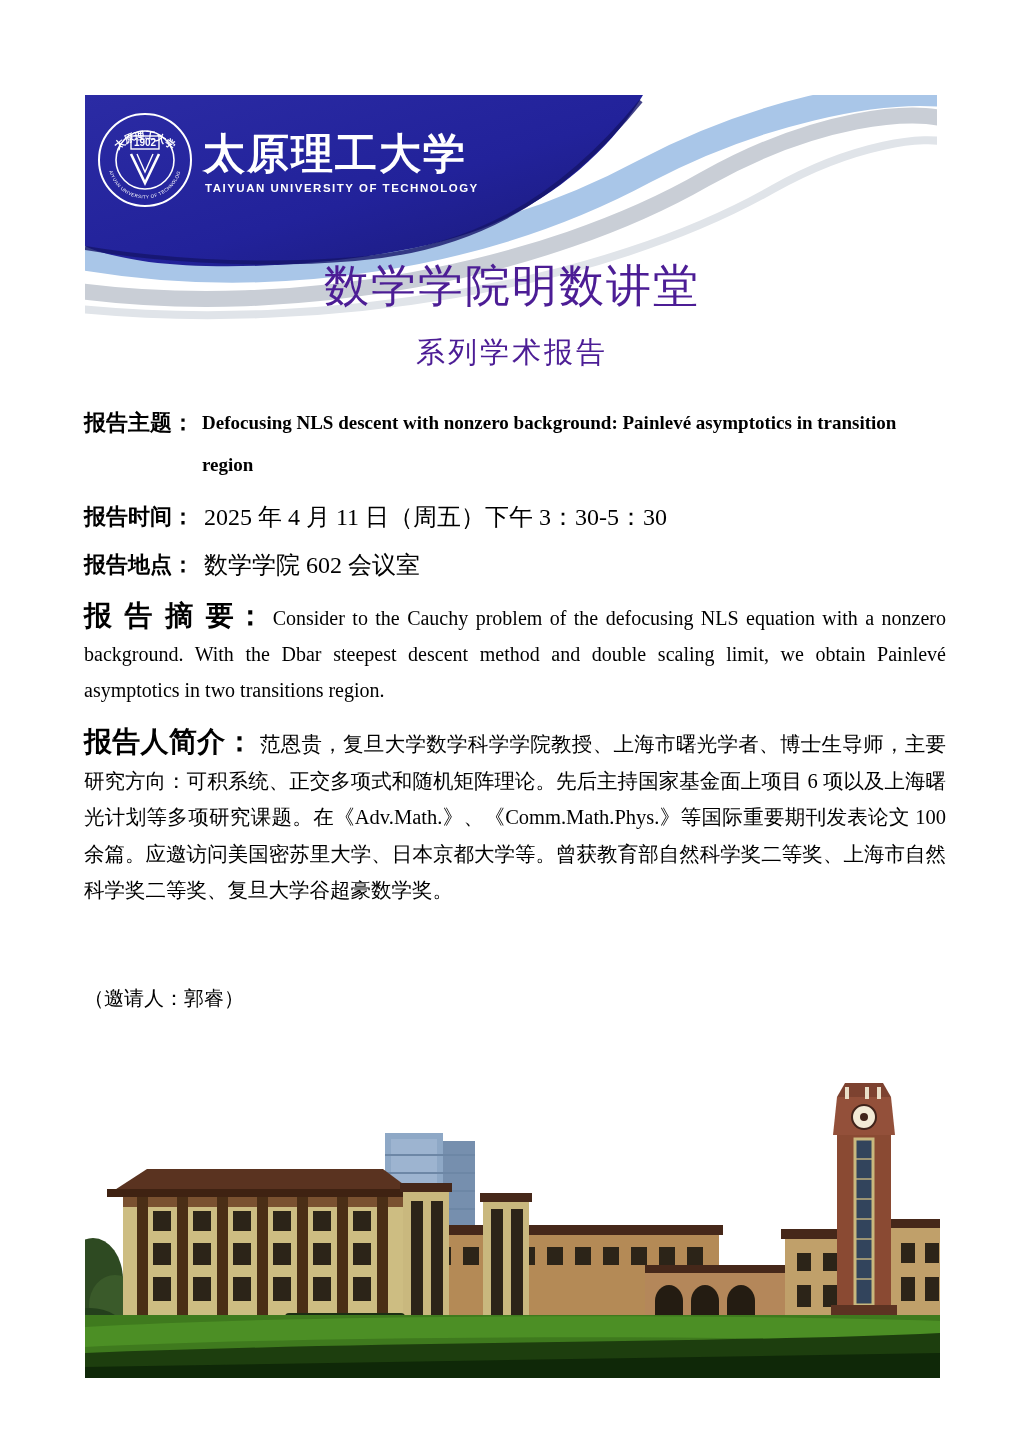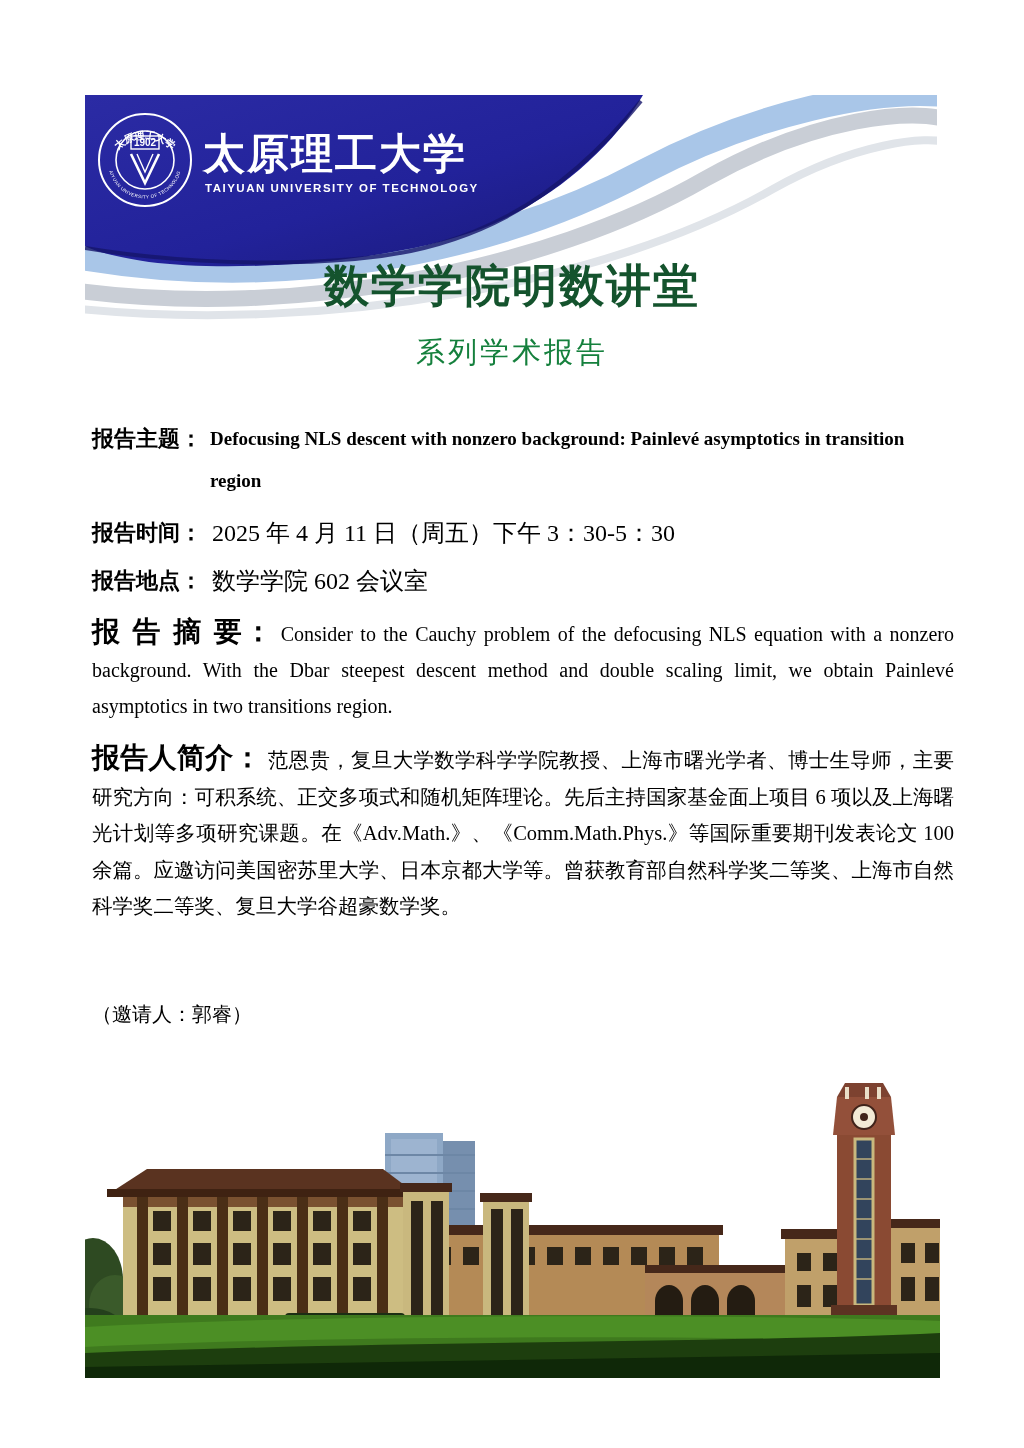--- a/index.html
+++ b/index.html
@@ -3,25 +3,25 @@
 <meta charset="utf-8">
 <style>
   html,body{margin:0;padding:0;background:#ffffff;}
   .page{position:relative;width:1024px;height:1448px;background:#fff;overflow:hidden;
         font-family:"Liberation Serif",serif;color:#000;}
   
   .banner{position:absolute;left:85px;top:95px;width:852px;height:226px;}
   .banner svg{position:absolute;left:0;top:0;}
   
   .main-title{position:absolute;left:0;top:256px;width:1024px;text-align:center;
-              font-size:45px;letter-spacing:2px;color:#14532d;font-weight:700;}
+              font-size:45px;letter-spacing:2px;color:#4c1d95;font-weight:400;}
   .sub-title{position:absolute;left:0;top:333px;width:1024px;text-align:center;
-             font-size:29px;letter-spacing:3px;color:#15803d;}
-  
-  .info{position:absolute;left:92px;top:402px;width:862px;margin-top:16px;}
+             font-size:29px;letter-spacing:3px;color:#4c1d95;}
+  
+  .info{position:absolute;left:84px;top:402px;width:862px;}
   .row{display:flex;align-items:flex-start;}
   .lbl{font-family:"Liberation Sans",sans-serif;font-weight:bold;font-size:22px;
        white-space:nowrap;flex:0 0 auto;}
   .topic-row{line-height:42px;}
   .topic-row .lbl{line-height:42px;margin-right:8px;}
   .topic-text{font-weight:bold;font-size:19px;width:700px;line-height:42px;}
   .speaker-row{margin-top:4px;line-height:38px;}
   .speaker-row .lbl,.speaker-val{line-height:38px;}
   .speaker-val{font-family:"Liberation Sans",sans-serif;font-weight:bold;font-size:22px;margin-left:6px;}
   .time-row{margin-top:12px;line-height:38px;align-items:flex-end;}

